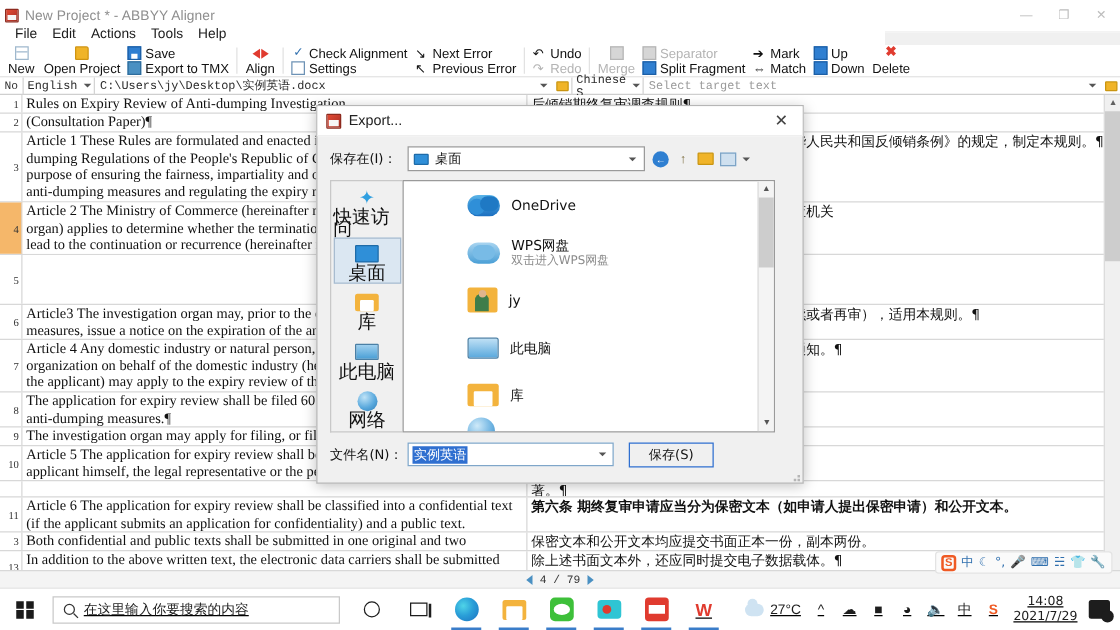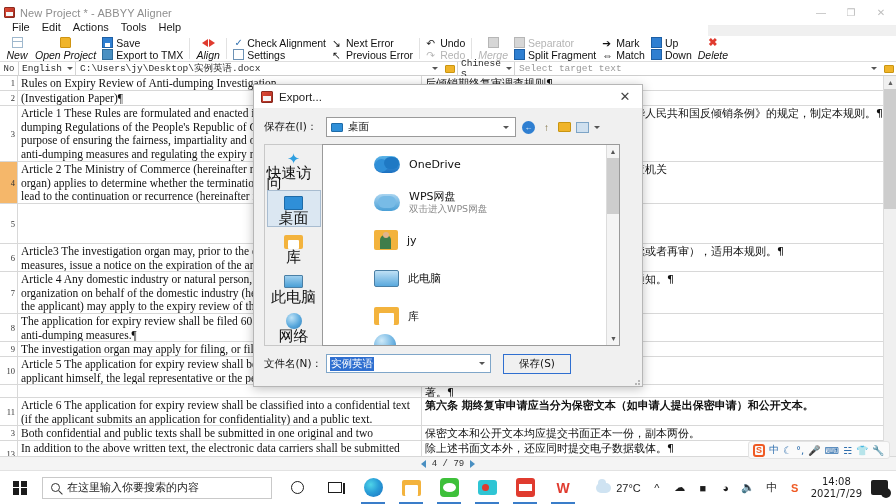--- a/index.html
+++ b/index.html
@@ -59,21 +59,21 @@
     border-bottom: 1px solid #dedede;
     padding-left: 2px;
   }
   .tb-sep { width:1px; background:#e2e2e2; margin:2px 3px; }
 
   .tb-big {
     display:flex; flex-direction:column; align-items:center; justify-content:center;
     min-width: 30px; padding: 0 3px;
   }
   .tb-big .gico { height: 13px; display:flex; align-items:center; }
-  .tb-big .glbl { font-size:10.5px; color:#111; line-height:11px; margin-top:1px;font-style:italic; }
+  .tb-big .glbl { font-size:10.5px; color:#111; line-height:11px; margin-top:1px; }
 
   .tb-stack { display:flex; flex-direction:column; justify-content:center; }
   .tb-item {
     display:flex; align-items:center; gap:3px; height:12px; padding:0 3px;
     font-size:10.5px; color:#111; white-space:nowrap; line-height:12px;
   }
   .tb-item.dis { color:#b4b4b4; }
 
   .ic { width:11px; height:11px; display:inline-block; position:relative; flex:0 0 11px; }
 
@@ -178,21 +178,21 @@
     width:13px;height:13px;border:2px solid #ef5a24;border-radius:3px;
     color:#ef5a24;font-size:9px;font-weight:bold;display:flex;align-items:center;justify-content:center;
     line-height:9px;
   }
   .ime-bar .it { color:#2f6fae; font-size:10px; font-family:"DejaVu Sans",sans-serif; }
 
   
   .taskbar {
     position:absolute; left:0; top:470px; width:896px; height:34px;
     background:#ffffff; border-top:1px solid #e2e2e2;
-    display:flex; align-items:center;
+    display:flex; align-items:center;text-decoration:underline;
   }
   .tb-start { width:40px; display:flex; align-items:center; justify-content:center; }
   .winlogo { width:14px;height:14px; display:grid; grid-template-columns:1fr 1fr; grid-template-rows:1fr 1fr; gap:1.5px;}
   .winlogo i { background:#1b1b1b; display:block; }
   .tb-search {
     width:230px; height:22px; border:1px solid #c9c9c9; background:#fff;
     display:flex; align-items:center; gap:7px; padding:0 8px; margin-left:2px;
   }
   .tb-search .lens {
     width:9px;height:9px;border:1.4px solid #333;border-radius:50%;position:relative;flex:0 0 9px;
@@ -517,21 +517,21 @@
   <div class="workspace">
 
     <div class="grid-row" style="height:15px">
       <div class="gc-num">1</div>
       <div class="gc-en">Rules on Expiry Review of Anti-dumping Investigation</div>
       <div class="gc-zh"><span>后倾销期终复审调查规则¶</span></div>
     </div>
 
     <div class="grid-row" style="height:15px">
       <div class="gc-num">2</div>
-      <div class="gc-en">(Investigation Paper)¶</div>
+      <div class="gc-en">(Consultation Paper)¶</div>
       <div class="gc-zh"></div>
     </div>
 
     <div class="grid-row" style="height:56px">
       <div class="gc-num">3</div>
       <div class="gc-en">Article 1 These Rules are formulated and enacted in accordance with the Anti-dumping Regulations of the People's Republic of China on Anti-dumping for the purpose of ensuring the fairness, impartiality and openness of the expiry review of the anti-dumping measures and regulating the expiry review investigation of the anti-dumping periodic review.</div>
       <div class="gc-zh">公开，规范反倾销期终复审调查，根据《中华人民共和国反倾销条例》的规定，制定本规则。¶</div>
     </div>
 
     <div class="grid-row row-sel" style="height:42px">

